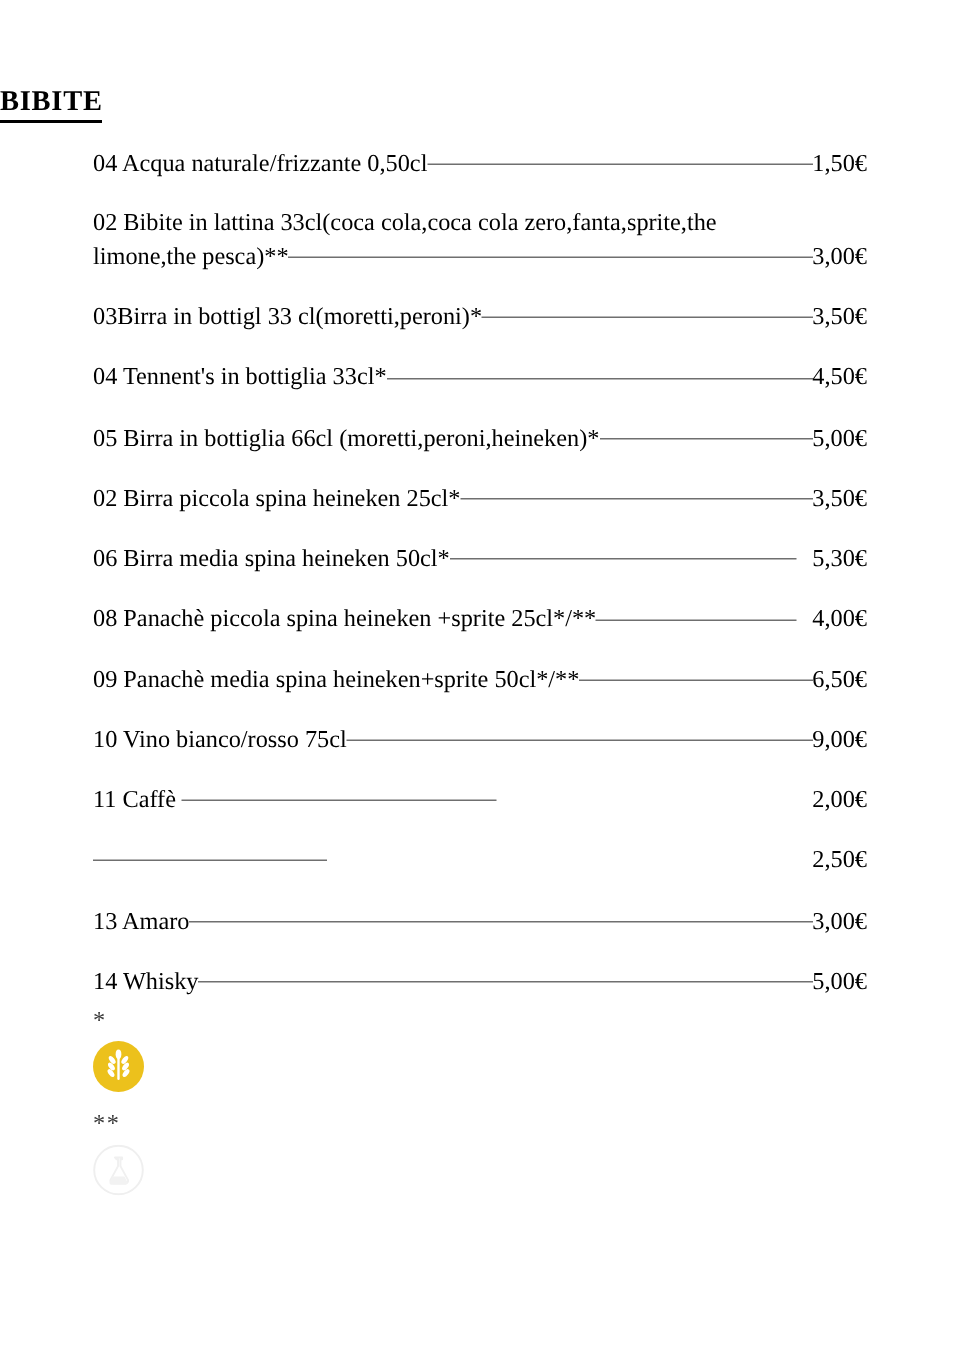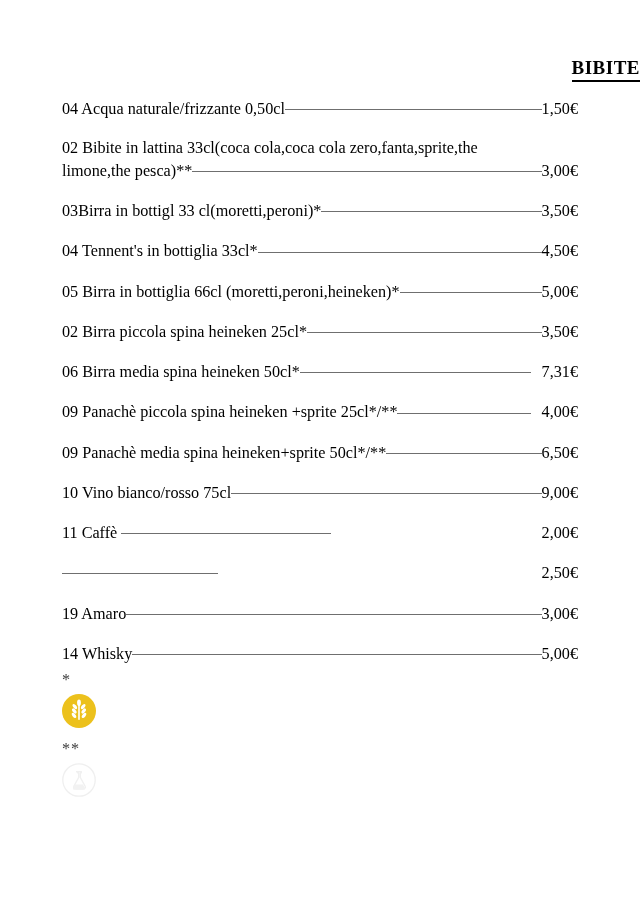--- a/index.html
+++ b/index.html
@@ -21,21 +21,21 @@
     inset: 0;
     background: #ffffff;
   }
 
   
   .title-wrap {
     position: absolute;
     top: 58px;
     left: 0;
     width: 640px;
-    text-align: right;
+    text-align: left;
   }
   .title {
     display: inline-block;
     font-size: 19px;
     font-weight: bold;
     letter-spacing: 0.5px;
     border-bottom: 2px solid #000;
     padding-bottom: 1px;
     line-height: 1.1;
   }
@@ -174,26 +174,26 @@
         <div class="row-line">
           <span class="row-name">02 Birra piccola spina heineken 25cl*</span>
           <span class="leader"></span>
           <span class="price">3,50€</span>
         </div>
       </div>
       <div class="row">
         <div class="row-line">
           <span class="row-name">06 Birra media spina heineken 50cl*</span>
           <span class="leader gap-right"></span>
-          <span class="price">7,31€</span>
-        </div>
-      </div>
-      <div class="row">
-        <div class="row-line">
-          <span class="row-name">09 Panachè piccola spina heineken +sprite 25cl*/**</span>
+          <span class="price">5,30€</span>
+        </div>
+      </div>
+      <div class="row">
+        <div class="row-line">
+          <span class="row-name">08 Panachè piccola spina heineken +sprite 25cl*/**</span>
           <span class="leader gap-right"></span>
           <span class="price">4,00€</span>
         </div>
       </div>
       <div class="row">
         <div class="row-line">
           <span class="row-name">09 Panachè media spina heineken+sprite 50cl*/**</span>
           <span class="leader"></span>
           <span class="price">6,50€</span>
         </div>
@@ -215,21 +215,21 @@
       </div>
       <div class="row">
         <div class="row-line">
           <span class="leader short" style="width: 156px;"></span>
           <span style="flex: 1 1 auto;"></span>
           <span class="price">2,50€</span>
         </div>
       </div>
       <div class="row">
         <div class="row-line">
-          <span class="row-name">19 Amaro</span>
+          <span class="row-name">13 Amaro</span>
           <span class="leader"></span>
           <span class="price">3,00€</span>
         </div>
       </div>
       <div class="row">
         <div class="row-line">
           <span class="row-name">14 Whisky</span>
           <span class="leader"></span>
           <span class="price">5,00€</span>
         </div>

